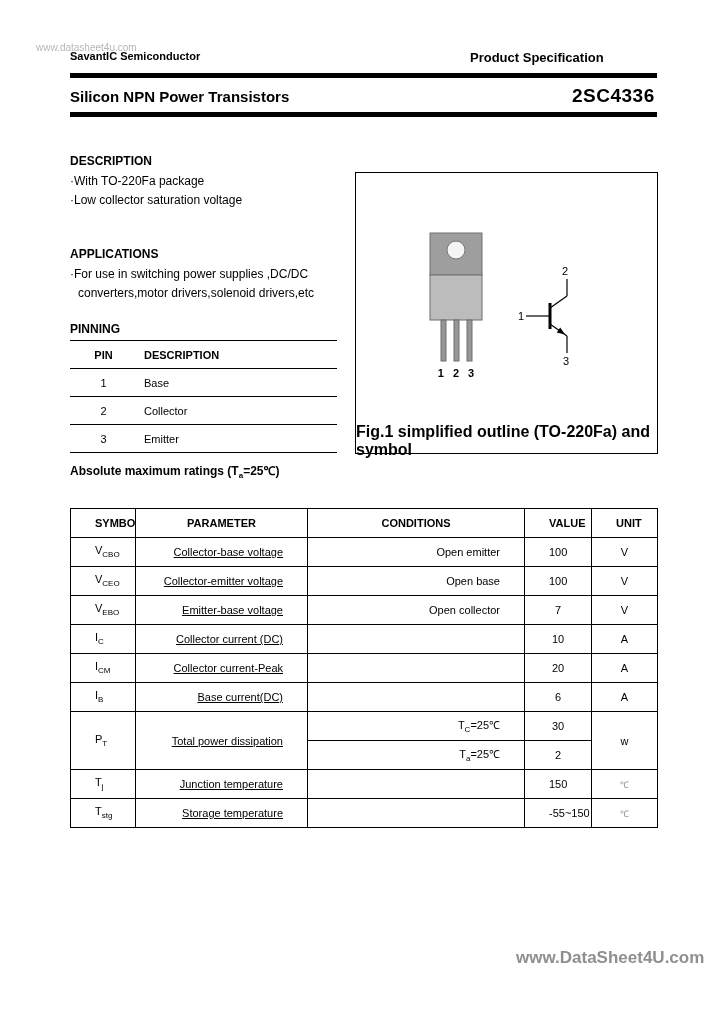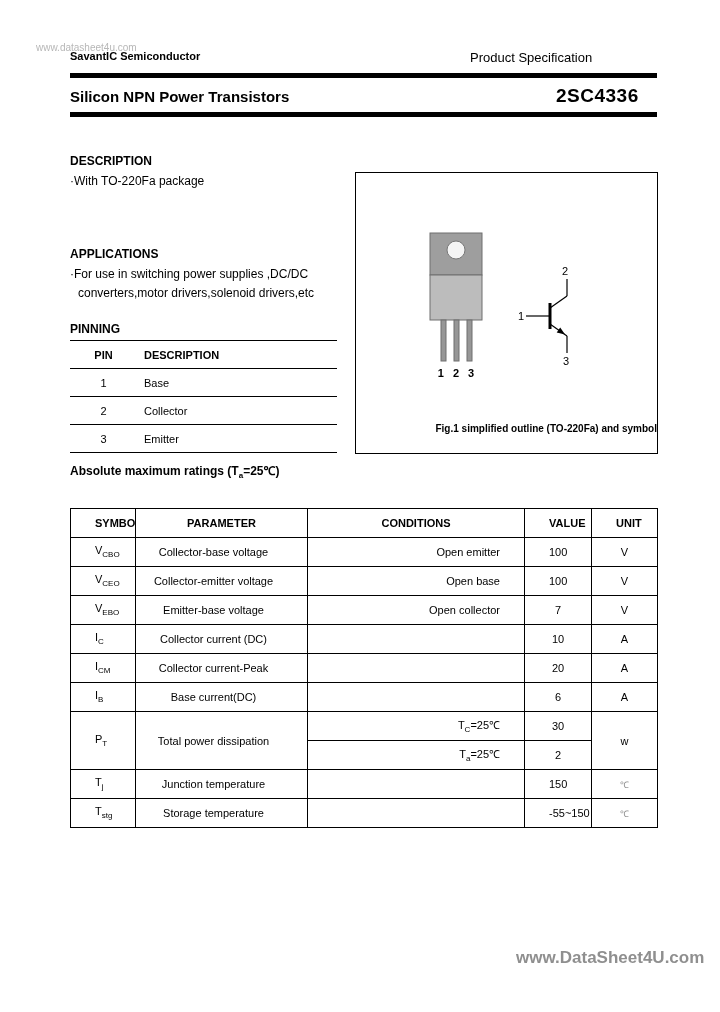--- a/index.html
+++ b/index.html
@@ -4,44 +4,44 @@
 <style>
   html,body{margin:0;padding:0;background:#e9e9e9;}
   .page{
     position:relative;width:720px;height:1012px;margin:0 auto;background:#ffffff;
     font-family:"Liberation Sans",sans-serif;color:#000;overflow:hidden;
   }
   .abs{position:absolute;}
   .rule{background:#000;}
   .wm-top{color:#b7b7b7;font-size:10px;}
   .company{font-size:11px;font-weight:bold;}
-  .spec{font-size:13px;font-weight:normal;}
+  .spec{font-size:13px;font-weight:bold;}
   .prod{font-size:15px;font-weight:bold;}
   .part{font-size:19px;font-weight:bold;letter-spacing:.5px;}
   .sec-head{font-size:12px;font-weight:bold;}
   .body-text{font-size:12px;line-height:19px;}
   .indent{padding-left:8px;}
 
   table{border-collapse:collapse;}
   .pin-table{width:267px;font-size:11px;border-top:1px solid #000;}
   .pin-table tr{border-bottom:1px solid #000;height:28px;}
   .pin-table th{font-weight:bold;}
   .pin-col{width:65px;text-align:center;}
   .desc-col{text-align:left;padding-left:7px;}
 
   .fig-box{border:1px solid #000;background:#fff;}
   .pkg-pins{font-size:11px;font-weight:bold;text-align:center;word-spacing:6px;}
-  .fig-caption{font-size:10px;font-weight:bold;text-align:right;}
+  .fig-caption{font-size:16px;font-weight:bold;text-align:left;}
 
   .amr-title{font-size:12px;font-weight:bold;}
   .amr{width:587px;font-size:11px;table-layout:fixed;}
   .amr th,.amr td{border:1px solid #000;height:28px;padding:0 24px;overflow:hidden;}
   .amr th{font-weight:bold;text-align:center;}
   .amr td.sym{text-align:left;}
-  .amr td.param{text-align:center;padding-left:8px;}
+  .amr td.param{text-align:right;padding-left:8px;text-decoration:underline;}
   .amr td.cond{text-align:right;padding-left:8px;}
   .amr td.val{text-align:center;}
   .amr td.unit{text-align:center;}
   .unit-faint{color:#8d8d8d;font-size:9px;}
   sub{font-size:8px;}
 
   .sym-line{stroke:#000;stroke-width:1.2;}
   .sym-bar{stroke:#000;stroke-width:3;}
   .sym-text{font-family:"Liberation Sans",sans-serif;font-size:11px;fill:#000;}
 
@@ -51,26 +51,27 @@
 <body>
 
 <div class="page">
 
   <div class="abs wm-top" style="left:36px;top:42px">www.datasheet4u.com</div>
   <div class="abs company" style="left:70px;top:50px">SavantIC Semiconductor</div>
   <div class="abs spec" style="left:470px;top:50px">Product Specification</div>
   <div class="abs rule" style="left:70px;top:73px;width:587px;height:5px"></div>
 
   <div class="abs prod" style="left:70px;top:88px">Silicon NPN Power Transistors</div>
-  <div class="abs part" style="left:556px;top:85px">2SC4336</div>
+  <div class="abs part" style="left:572px;top:85px">2SC4336</div>
   <div class="abs rule" style="left:70px;top:112px;width:587px;height:5px"></div>
 
   <div class="abs sec-head" style="left:70px;top:154px">DESCRIPTION</div>
   <div class="abs body-text" style="left:70px;top:172px">
     <div>·With TO-220Fa package</div>
+    <div>·Low collector saturation voltage</div>
   </div>
 
   <div class="abs sec-head" style="left:70px;top:247px">APPLICATIONS</div>
   <div class="abs body-text" style="left:70px;top:265px">
     <div>·For use in switching power supplies ,DC/DC</div>
     <div class="indent">converters,motor drivers,solenoid drivers,etc</div>
   </div>
 
   <div class="abs sec-head" style="left:70px;top:322px">PINNING</div>
   <table class="abs pin-table" style="left:70px;top:340px">

